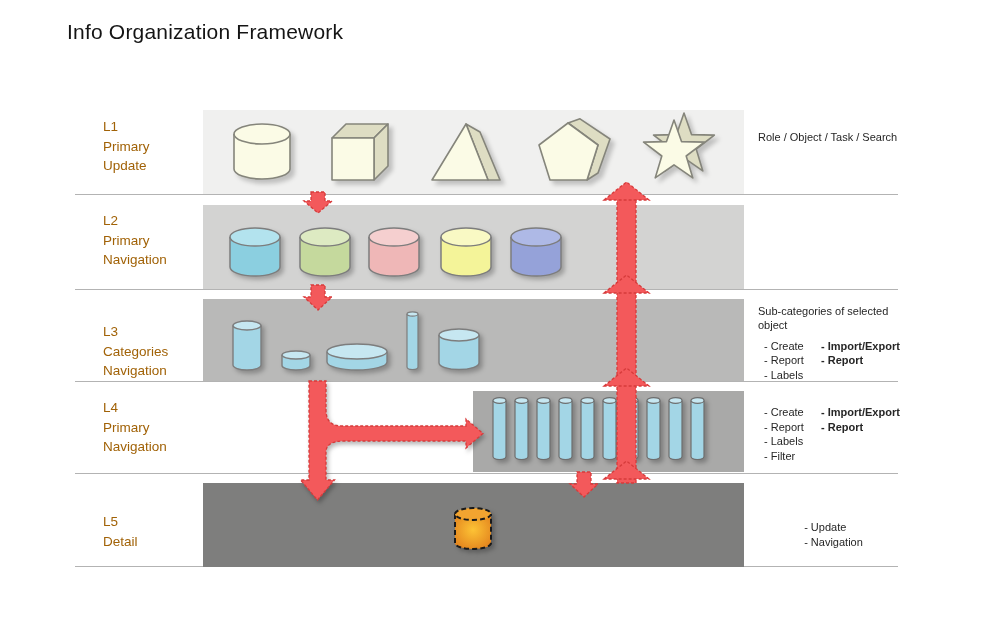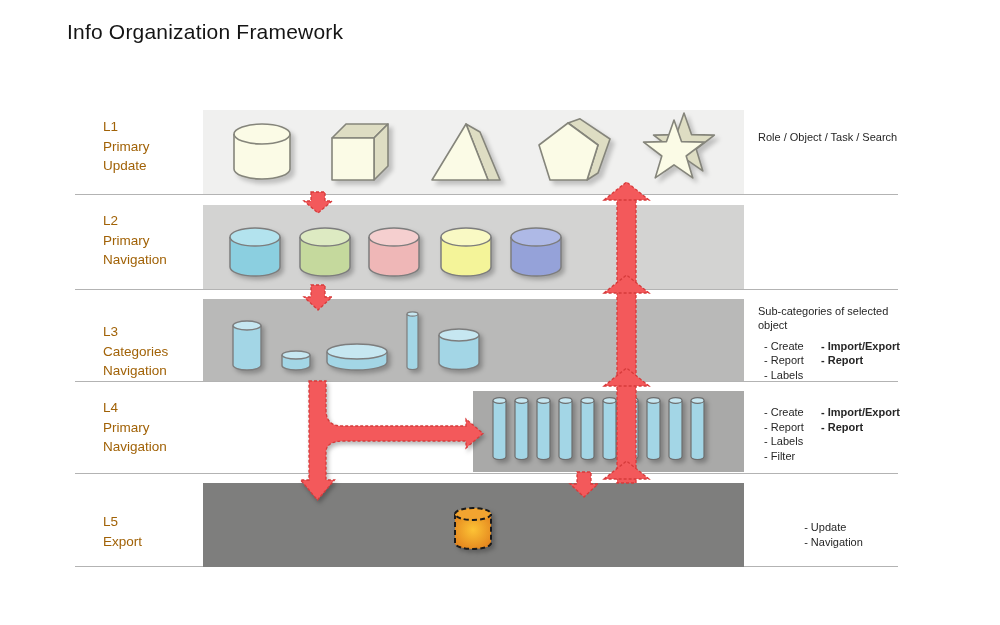--- a/index.html
+++ b/index.html
@@ -74,21 +74,21 @@
     <span>Categories</span>
     <span>Navigation</span>
   </div>
   <div class="llabel r4">
     <span>L4</span>
     <span>Primary</span>
     <span>Navigation</span>
   </div>
   <div class="llabel r5">
     <span>L5</span>
-    <span>Export</span>
+    <span>Detail</span>
   </div>
 
   <div class="rnote r1">Role / Object / Task / Search</div>
   <div class="rnote r3">
     <div>Sub-categories of selected object</div>
     <div class="bullets">
       <div class="col1">
         <span>- Create</span>
         <span>- Report</span>
         <span>- Labels</span>

